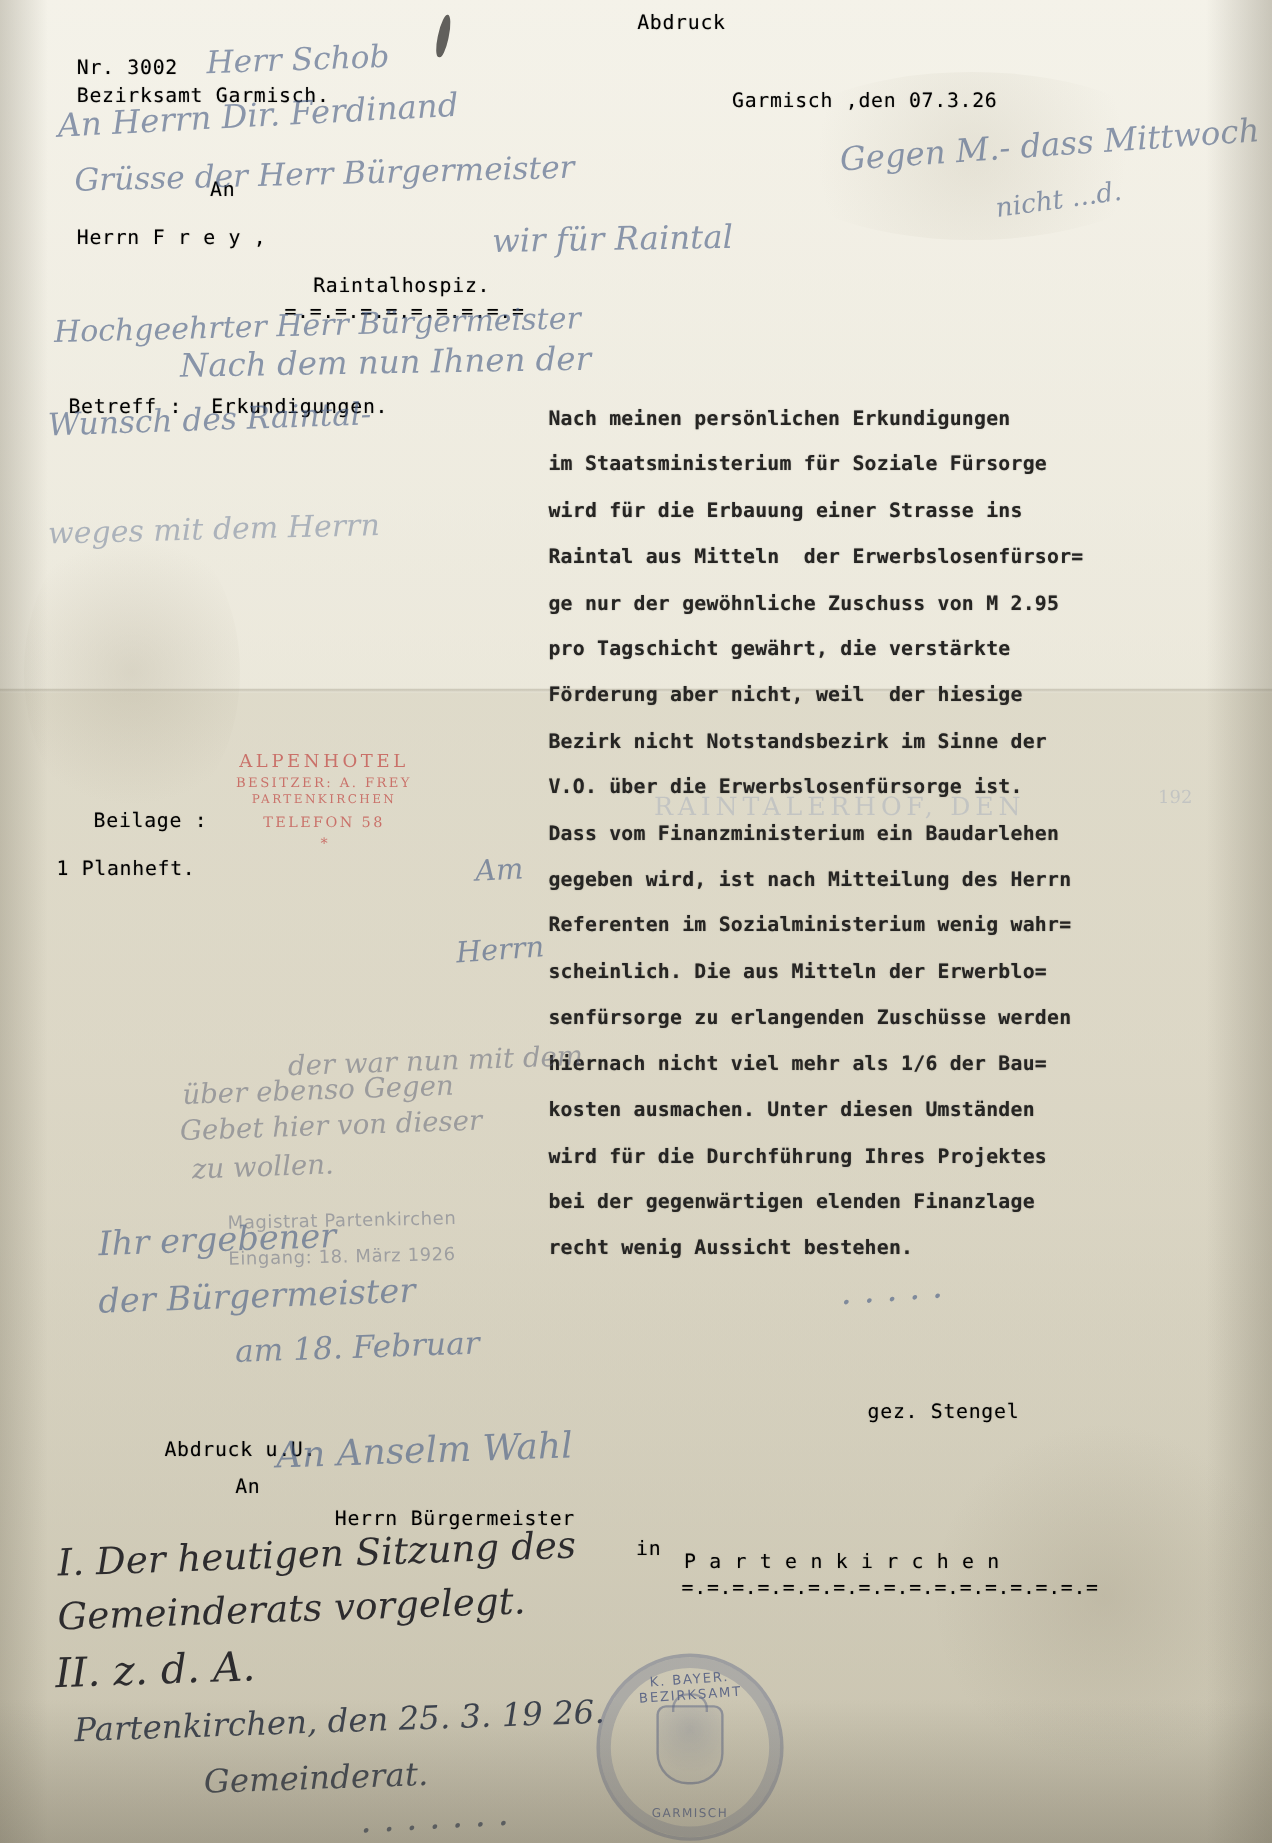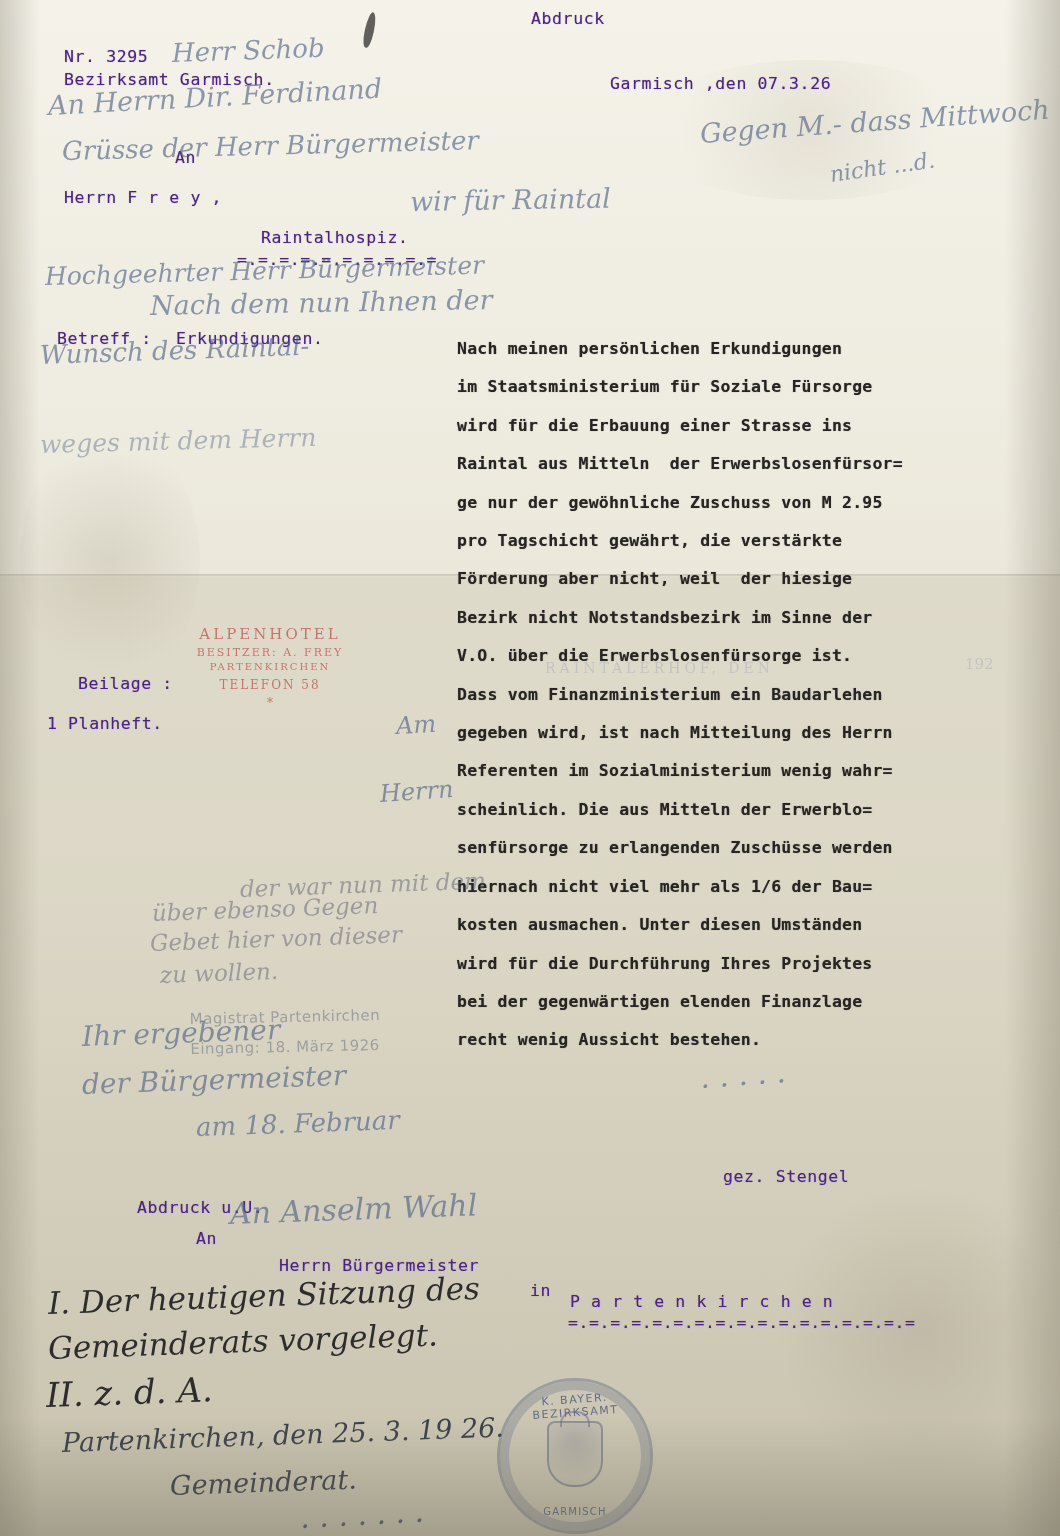--- a/index.html
+++ b/index.html
@@ -51,21 +51,21 @@
   }
   .blotch {
     position: absolute;
     border-radius: 50%;
     pointer-events: none;
   }
 
   
   .typed {
     position: absolute;
-    color: #4c1d95;
+    color: #000000;
     font-family: "DejaVu Sans Mono", monospace;
     font-size: 16.5px;
     letter-spacing: 0.6px;
     white-space: pre;
     text-shadow: 0 0 1px rgba(60,58,52,0.45);
   }
   .body-block {
     position: absolute;
     left: 457px;
     top: 330px;
@@ -118,21 +118,21 @@
   .letterhead .lh4 { font-size: 10px; letter-spacing: 2px; margin-top: 2px; }
   .letterhead .lh5 { font-size: 12px; letter-spacing: 2px; margin-top: 6px; }
   .letterhead .lh6 { font-size: 12px; margin-top: 4px; }
   .lh-right {
     position: absolute;
     left: 545px;
     top: 660px;
     color: #a9b0bd;
     opacity: 0.5;
     font-family: "DejaVu Serif", serif;
-    font-size: 14px;
+    font-size: 21px;
     letter-spacing: 4px;
     pointer-events: none;
   }
   .lh-date {
     position: absolute;
     left: 965px;
     top: 655px;
     color: #a9b0bd;
     opacity: 0.5;
     font-family: "DejaVu Serif", serif;
@@ -228,21 +228,21 @@
   <div class="paper-tint-bottom"></div>
   <div class="fold-line"></div>
 
   <div class="blotch" style="left:20px;top:430px;width:180px;height:260px;background:radial-gradient(circle,rgba(168,160,138,0.28),rgba(168,160,138,0) 70%);"></div>
   <div class="blotch" style="left:780px;top:1180px;width:280px;height:300px;background:radial-gradient(circle,rgba(158,150,128,0.30),rgba(158,150,128,0) 70%);"></div>
   <div class="blotch" style="left:640px;top:60px;width:340px;height:140px;background:radial-gradient(circle,rgba(180,174,152,0.22),rgba(180,174,152,0) 70%);"></div>
 
   <div class="typed" style="left:531px;top:9px;">Abdruck</div>
   <div class="ink-blot"></div>
 
-  <div class="typed" style="left:64px;top:47px;">Nr. 3295</div>
+  <div class="typed" style="left:64px;top:47px;">Nr. 3002</div>
   <div class="typed" style="left:64px;top:70px;">Bezirksamt Garmisch.</div>
   <div class="typed" style="left:610px;top:74px;">Garmisch ,den 07.3.26</div>
 
   <div class="typed" style="left:175px;top:148px;">An</div>
   <div class="typed" style="left:64px;top:188px;">Herrn F r e y ,</div>
   <div class="typed" style="left:261px;top:228px;">Raintalhospiz.</div>
   <div class="typed" style="left:237px;top:250px;">=.=.=.=.=.=.=.=.=.=</div>
 
   <div class="typed" style="left:57px;top:329px;">Betreff :</div>
   <div class="typed" style="left:176px;top:329px;">Erkundigungen.</div>

